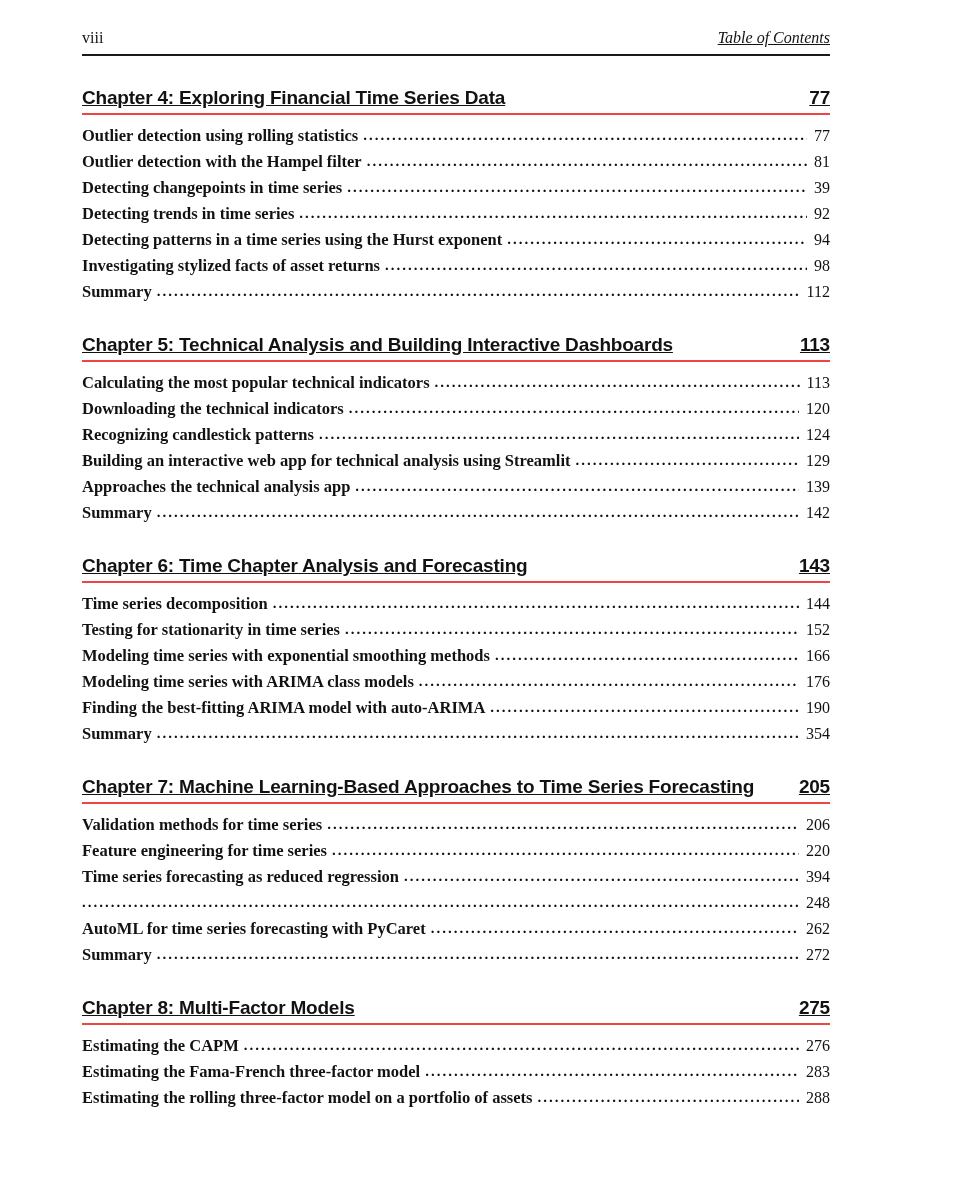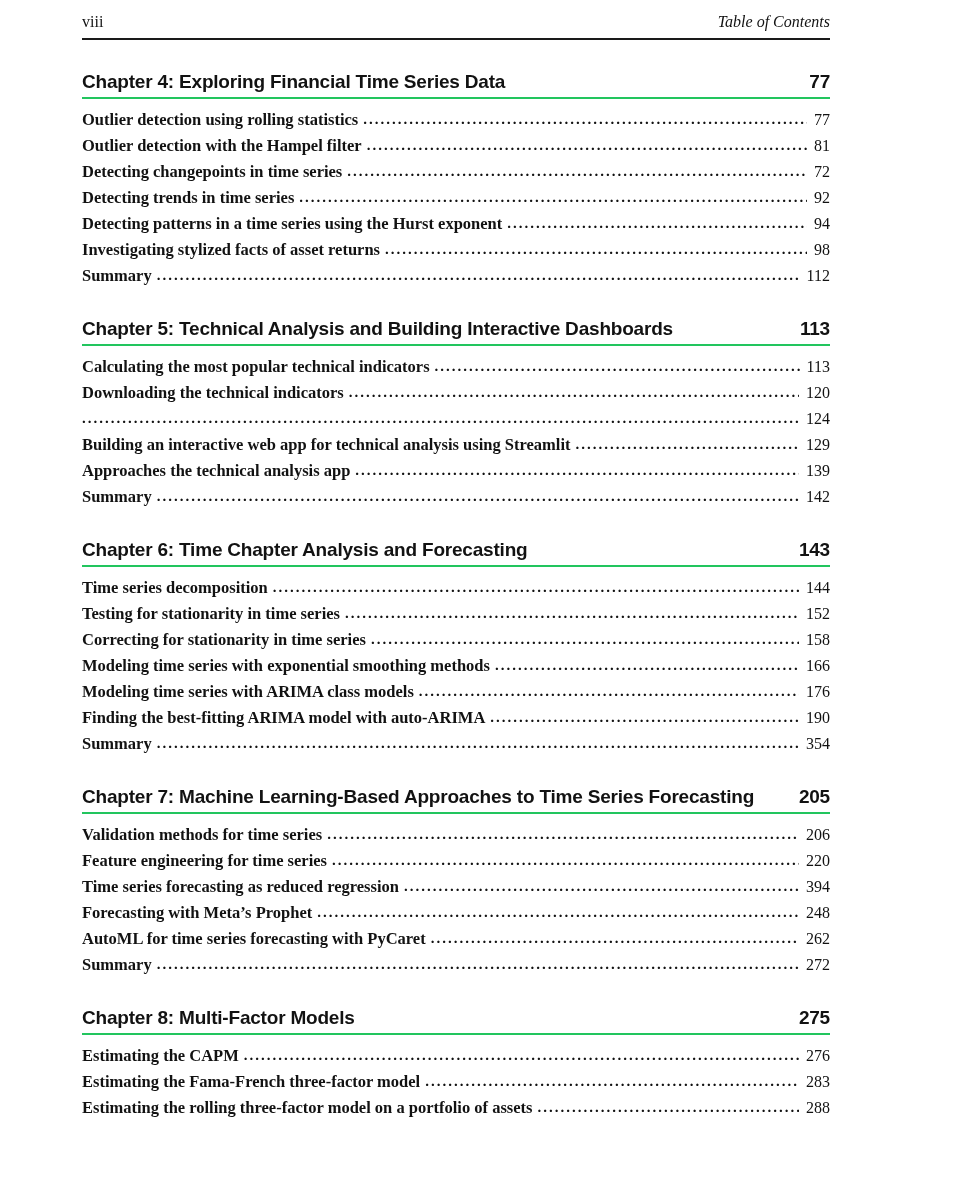--- a/index.html
+++ b/index.html
@@ -8,48 +8,49 @@
     width: 958px;
     height: 1182px;
     color: #121212;
     font-family: "Liberation Serif", serif;
     overflow: hidden;
   }
   .page {
     width: 958px;
     height: 1182px;
     background: #ffffff;
-    padding: 12px 128px 0 82px; 
+    padding: 28px 128px 0 82px; 
   }
   .running-head {
     display: flex;
     justify-content: space-between;
     align-items: baseline;
     padding-bottom: 6px;
     border-bottom: 2px solid #1a1a1a;
     font-size: 16px;
     line-height: 20px;
   }
   .folio { font-family: "Liberation Serif", serif; }
-  .running-title { font-style: italic; }
+  .running-title { font-style: italic; text-decoration: underline; }
 
   .chapter { margin-top: 28px; }
   .chapter:first-of-type { margin-top: 30px; }
 
   .chapter-heading {
     display: flex;
     justify-content: space-between;
     align-items: baseline;
     font-family: "Liberation Sans", sans-serif;
     font-weight: 700;
     font-size: 19px;
     line-height: 23px;
     letter-spacing: -0.2px;
     padding-bottom: 4px;
-    border-bottom: 2px solid #22c55e;
+    border-bottom: 2px solid #ef4444;
+    text-decoration: underline;
   }
   .chapter-page {
     padding-left: 12px;
     white-space: nowrap;
   }
 
   .entries { margin-top: 8px; }
   .entry {
     display: flex;
     align-items: center;
@@ -105,21 +106,21 @@
 
   <div class="entry">
     <span class="entry-title">Outlier detection with the Hampel filter</span>
     <span class="leader"></span>
     <span class="entry-page">81</span>
   </div>
 
   <div class="entry">
     <span class="entry-title">Detecting changepoints in time series</span>
     <span class="leader"></span>
-    <span class="entry-page">72</span>
+    <span class="entry-page">39</span>
   </div>
 
   <div class="entry">
     <span class="entry-title">Detecting trends in time series</span>
     <span class="leader"></span>
     <span class="entry-page">92</span>
   </div>
 
   <div class="entry">
     <span class="entry-title">Detecting patterns in a time series using the Hurst exponent</span>
@@ -153,20 +154,21 @@
     <span class="entry-page">113</span>
   </div>
 
   <div class="entry">
     <span class="entry-title">Downloading the technical indicators</span>
     <span class="leader"></span>
     <span class="entry-page">120</span>
   </div>
 
   <div class="entry">
+    <span class="entry-title">Recognizing candlestick patterns</span>
     <span class="leader"></span>
     <span class="entry-page">124</span>
   </div>
 
   <div class="entry">
     <span class="entry-title">Building an interactive web app for technical analysis using Streamlit</span>
     <span class="leader"></span>
     <span class="entry-page">129</span>
   </div>
 
@@ -195,25 +197,20 @@
     <span class="leader"></span>
     <span class="entry-page">144</span>
   </div>
 
   <div class="entry">
     <span class="entry-title">Testing for stationarity in time series</span>
     <span class="leader"></span>
     <span class="entry-page">152</span>
   </div>
 
-  <div class="entry">
-    <span class="entry-title">Correcting for stationarity in time series</span>
-    <span class="leader"></span>
-    <span class="entry-page">158</span>
-  </div>
 
   <div class="entry">
     <span class="entry-title">Modeling time series with exponential smoothing methods</span>
     <span class="leader"></span>
     <span class="entry-page">166</span>
   </div>
 
   <div class="entry">
     <span class="entry-title">Modeling time series with ARIMA class models</span>
     <span class="leader"></span>
@@ -252,21 +249,20 @@
     <span class="entry-page">220</span>
   </div>
 
   <div class="entry">
     <span class="entry-title">Time series forecasting as reduced regression</span>
     <span class="leader"></span>
     <span class="entry-page">394</span>
   </div>
 
   <div class="entry">
-    <span class="entry-title">Forecasting with Meta’s Prophet</span>
     <span class="leader"></span>
     <span class="entry-page">248</span>
   </div>
 
   <div class="entry">
     <span class="entry-title">AutoML for time series forecasting with PyCaret</span>
     <span class="leader"></span>
     <span class="entry-page">262</span>
   </div>
 

